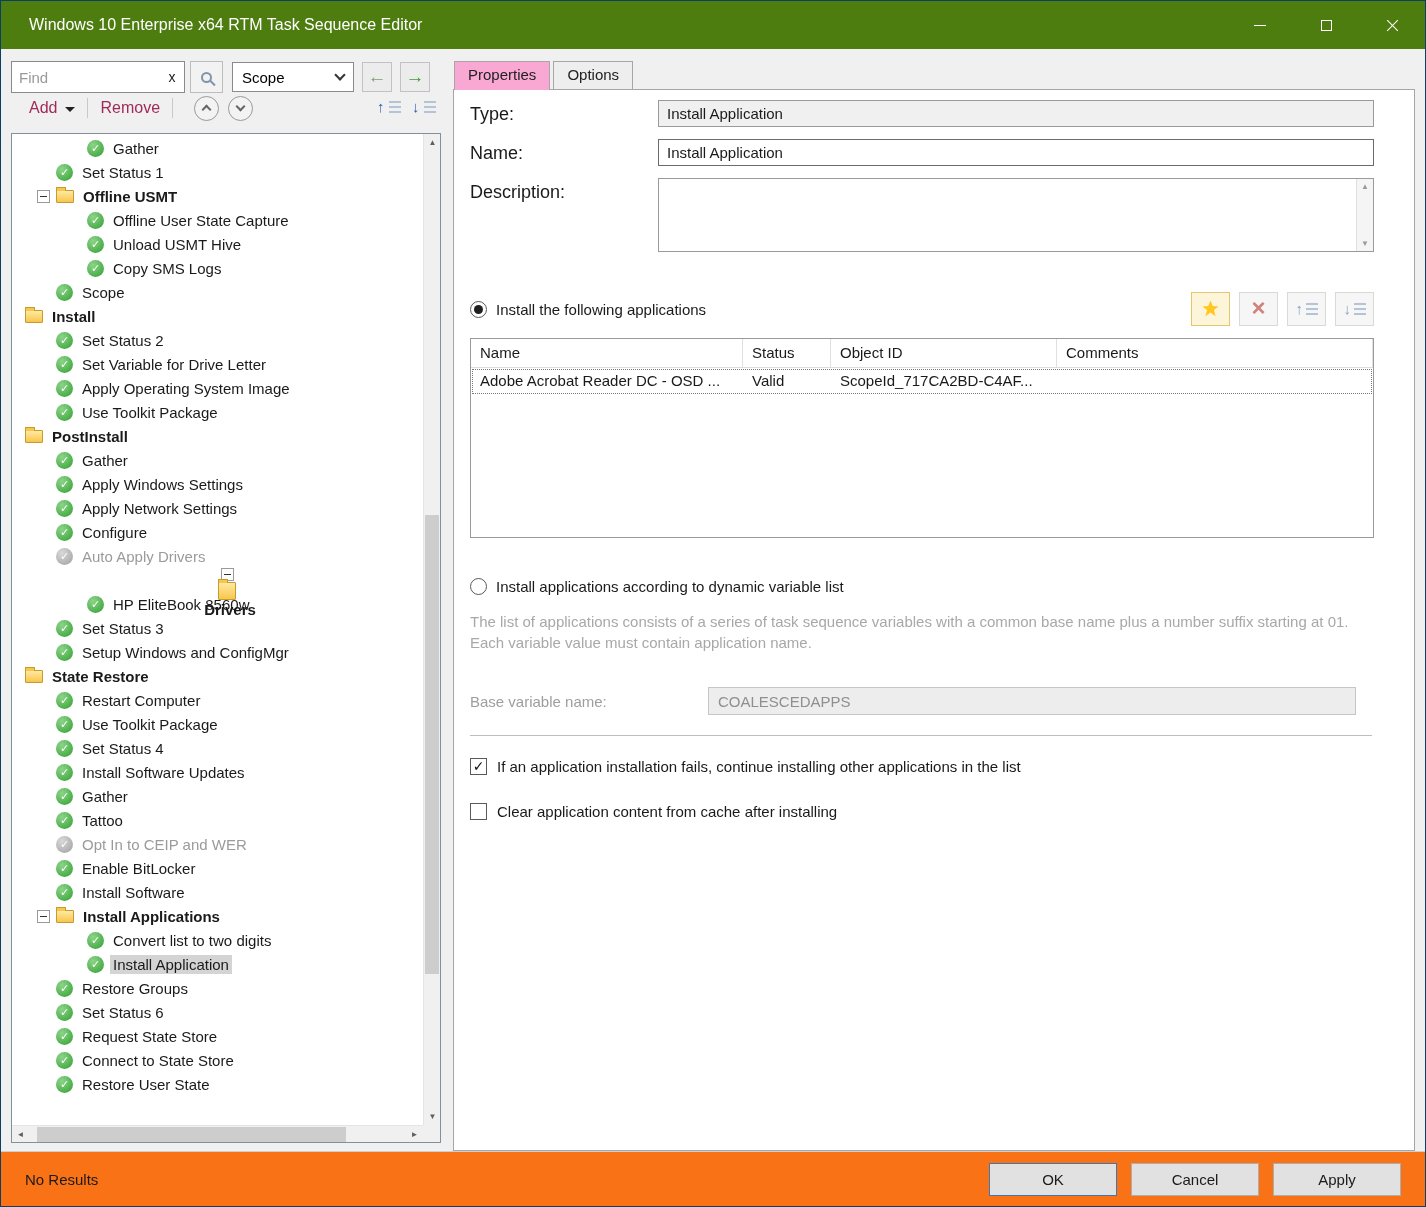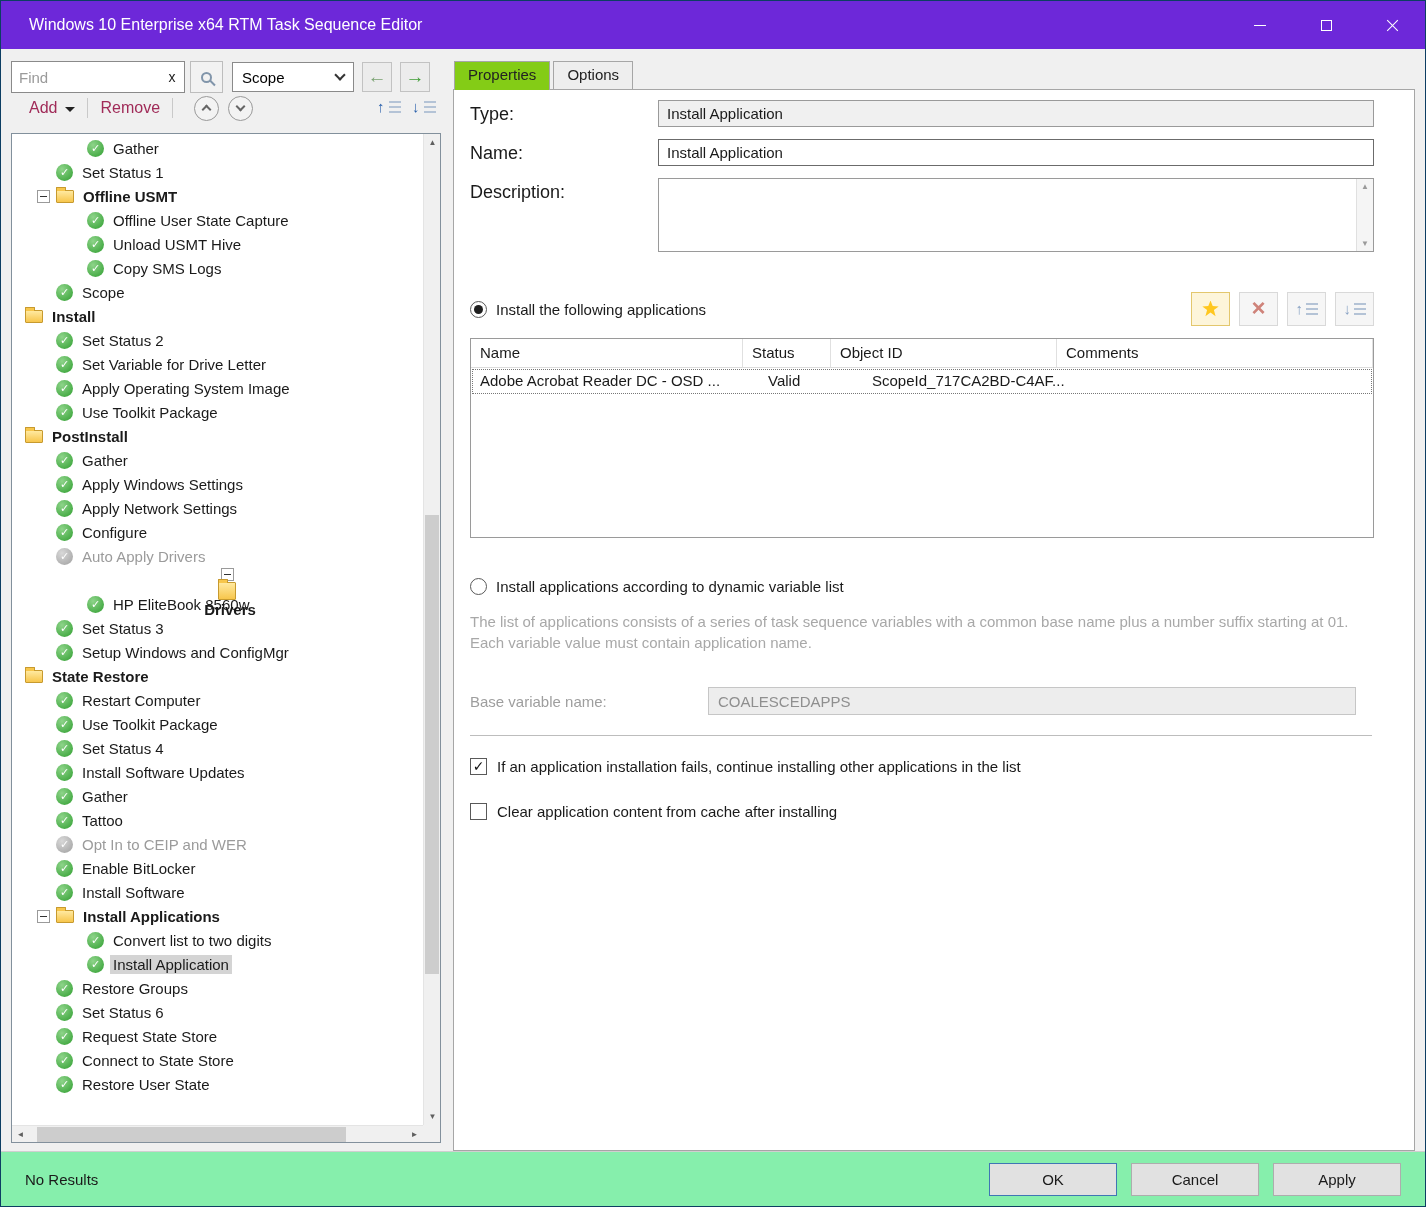--- a/index.html
+++ b/index.html
@@ -2,21 +2,21 @@
 <html><head>
 <meta charset="utf-8">
 <style>
   * { box-sizing: border-box; margin: 0; padding: 0; }
   html, body { width: 1426px; height: 1207px; }
   body { font-family: "Liberation Sans", "DejaVu Sans", sans-serif; background: #ffffff; }
 
   .window { width: 1426px; height: 1207px; display: flex; flex-direction: column; border: 1px solid #0d3e63; background: #f0f0f0; }
 
   
-  .titlebar { flex: 0 0 48px; background: #6d28d9; display: flex; align-items: center; color: #fff; }
+  .titlebar { flex: 0 0 48px; background: #4d7c0f; display: flex; align-items: center; color: #fff; }
   .title-text { padding-left: 28px; font-size: 16px; }
   .win-controls { margin-left: auto; display: flex; height: 100%; }
   .win-btn { width: 66px; height: 100%; display: flex; align-items: center; justify-content: center; }
   .glyph-min { width: 12px; height: 1px; background: #fff; }
   .glyph-max { width: 11px; height: 11px; border: 1px solid #fff; }
   .glyph-close { position: relative; width: 15px; height: 15px; }
   .glyph-close::before, .glyph-close::after { content: ""; position: absolute; top: 7px; left: 0; width: 15px; height: 1px; background: #fff; }
   .glyph-close::before { transform: rotate(45deg); }
   .glyph-close::after { transform: rotate(-45deg); }
 
@@ -80,21 +80,21 @@
   .vthumb { position: absolute; left: 1px; right: 1px; top: 38%; height: 48%; background: #cdcdcd; }
   .hscroll { grid-row: 2; grid-column: 1; background: #f0f0f0; display: flex; align-items: center; border-top: 1px solid #e4e4e4; }
   .htrack { flex: 1; height: 17px; position: relative; }
   .hthumb { position: absolute; top: 1px; bottom: 1px; left: 2%; width: 82%; background: #cdcdcd; }
   .scroll-corner { grid-row: 2; grid-column: 2; background: #f0f0f0; }
 
   
   .right-panel { flex: 1; display: flex; flex-direction: column; padding: 12px 10px 0 0; min-width: 0; }
   .tabs { display: flex; margin-left: 1px; }
   .tab { padding: 4px 13px 5px; font-size: 15px; border: 1px solid #a6a6a6; border-bottom: none; background: #eeeeee; margin-right: 3px; color: #222; }
-  .tab.active { background: #84cc16; position: relative; z-index: 2; margin-bottom: -1px; padding-bottom: 7px; }
+  .tab.active { background: #f9a8d4; position: relative; z-index: 2; margin-bottom: -1px; padding-bottom: 7px; }
   .tab-page { flex: 1; border: 1px solid #a6a6a6; background: #fff; padding: 10px 40px 0 16px; overflow: hidden; display: flex; flex-direction: column; }
 
   .frow { display: flex; margin-bottom: 12px; }
   .frow.top { align-items: flex-start; }
   .frow > label { width: 188px; flex: 0 0 188px; font-size: 18px; padding-top: 4px; color: #1a1a1a; }
   .tb { height: 27px; border: 1px solid #9a9a9a; font-size: 15px; padding: 0 8px; font-family: inherit; width: 100%; background: #fff; color: #1a1a1a; }
   .tb.readonly { background: #f0f0f0; }
   .tb.name { border-color: #6b6b6b; }
   .field { flex: 1; min-width: 0; }
   .desc-wrap { flex: 1; height: 74px; border: 1px solid #9a9a9a; display: flex; background: #fff; }
@@ -111,37 +111,37 @@
   .icon-btn { width: 39px; height: 34px; margin-left: 9px; display: flex; align-items: center; justify-content: center; border: 1px solid #d9d9d9; background: #f6f6f6; }
   .icon-btn.new { border-color: #e3c76d; background: #fdf5da; }
   .star { width: 17px; height: 17px; background: #ffc71f; clip-path: polygon(50% 0%, 63% 33%, 98% 35%, 70% 56%, 80% 92%, 50% 71%, 20% 92%, 30% 56%, 2% 35%, 37% 33%); }
   .red-x { font-size: 24px; font-weight: bold; color: #cf837a; line-height: 1; margin-top: -3px; }
   .icon-btn .list-icon-btn { width: 24px; height: 22px; }
   .icon-btn .list-arr { color: #8aa3c4; }
 
   .app-table { margin-top: 12px; height: 200px; border: 1px solid #9a9a9a; background: #fff; font-size: 15px; display: flex; flex-direction: column; }
   .thead { display: grid; grid-template-columns: 272px 88px 226px 1fr; border-bottom: 1px solid #dcdcdc; flex: 0 0 29px; }
   .hcell { padding: 5px 9px; border-right: 1px solid #e0e0e0; color: #1a1a1a; overflow: hidden; white-space: nowrap; }
-  .trow { display: grid; grid-template-columns: 272px 88px 226px 1fr; height: 27px; outline: 1px dotted #777; outline-offset: -2px; gap: 16px; }
+  .trow { display: grid; grid-template-columns: 272px 88px 226px 1fr; height: 27px; outline: 1px dotted #777; outline-offset: -2px; }
   .cell { padding: 4px 9px; overflow: hidden; white-space: nowrap; color: #1a1a1a; }
 
   .radio2 { margin-top: 40px; }
   .dyn-help { margin-top: 16px; color: #a8a8a8; font-size: 15px; line-height: 1.4; max-width: 930px; }
   .base-row { display: flex; margin-top: 34px; align-items: center; }
   .base-row > label { flex: 0 0 238px; font-size: 15px; color: #9e9e9e; }
   .base-row input { flex: 1; min-width: 0; margin-right: 18px; height: 28px; background: #ededed; border: 1px solid #c6c6c6; color: #8f8f8f; font-size: 15px; padding: 0 9px; font-family: inherit; }
   .divider { margin-top: 20px; border-top: 1px solid #bdbdbd; margin-right: 2px; }
   .check-row { display: flex; align-items: center; margin-top: 22px; }
   .check-row + .check-row { margin-top: 28px; }
   .checkbox { flex: 0 0 17px; width: 17px; height: 17px; border: 1px solid #595959; background: #fff; margin-right: 10px; display: flex; align-items: center; justify-content: center; font-size: 14px; font-weight: bold; color: #111; }
   .checkbox.checked::after { content: "✓"; margin-top: -2px; }
   .check-label { font-size: 15px; color: #1a1a1a; }
 
   
-  .footer { flex: 0 0 55px; border-top: 1px solid #cfcfcf; background: #86efac; display: flex; align-items: center; padding: 0 24px; }
+  .footer { flex: 0 0 55px; border-top: 1px solid #cfcfcf; background: #f97316; display: flex; align-items: center; padding: 0 24px; }
   .status-text { font-size: 15px; color: #1a1a1a; }
   .footer-btns { margin-left: auto; display: flex; }
   .btn { width: 128px; height: 33px; margin-left: 14px; background: #e1e1e1; border: 1px solid #adadad; font-size: 15px; font-family: inherit; color: #1a1a1a; }
   .btn.default { border-color: #3f76b4; }
 </style>
 </head>
 <body>
 
 <div class="window">
 

